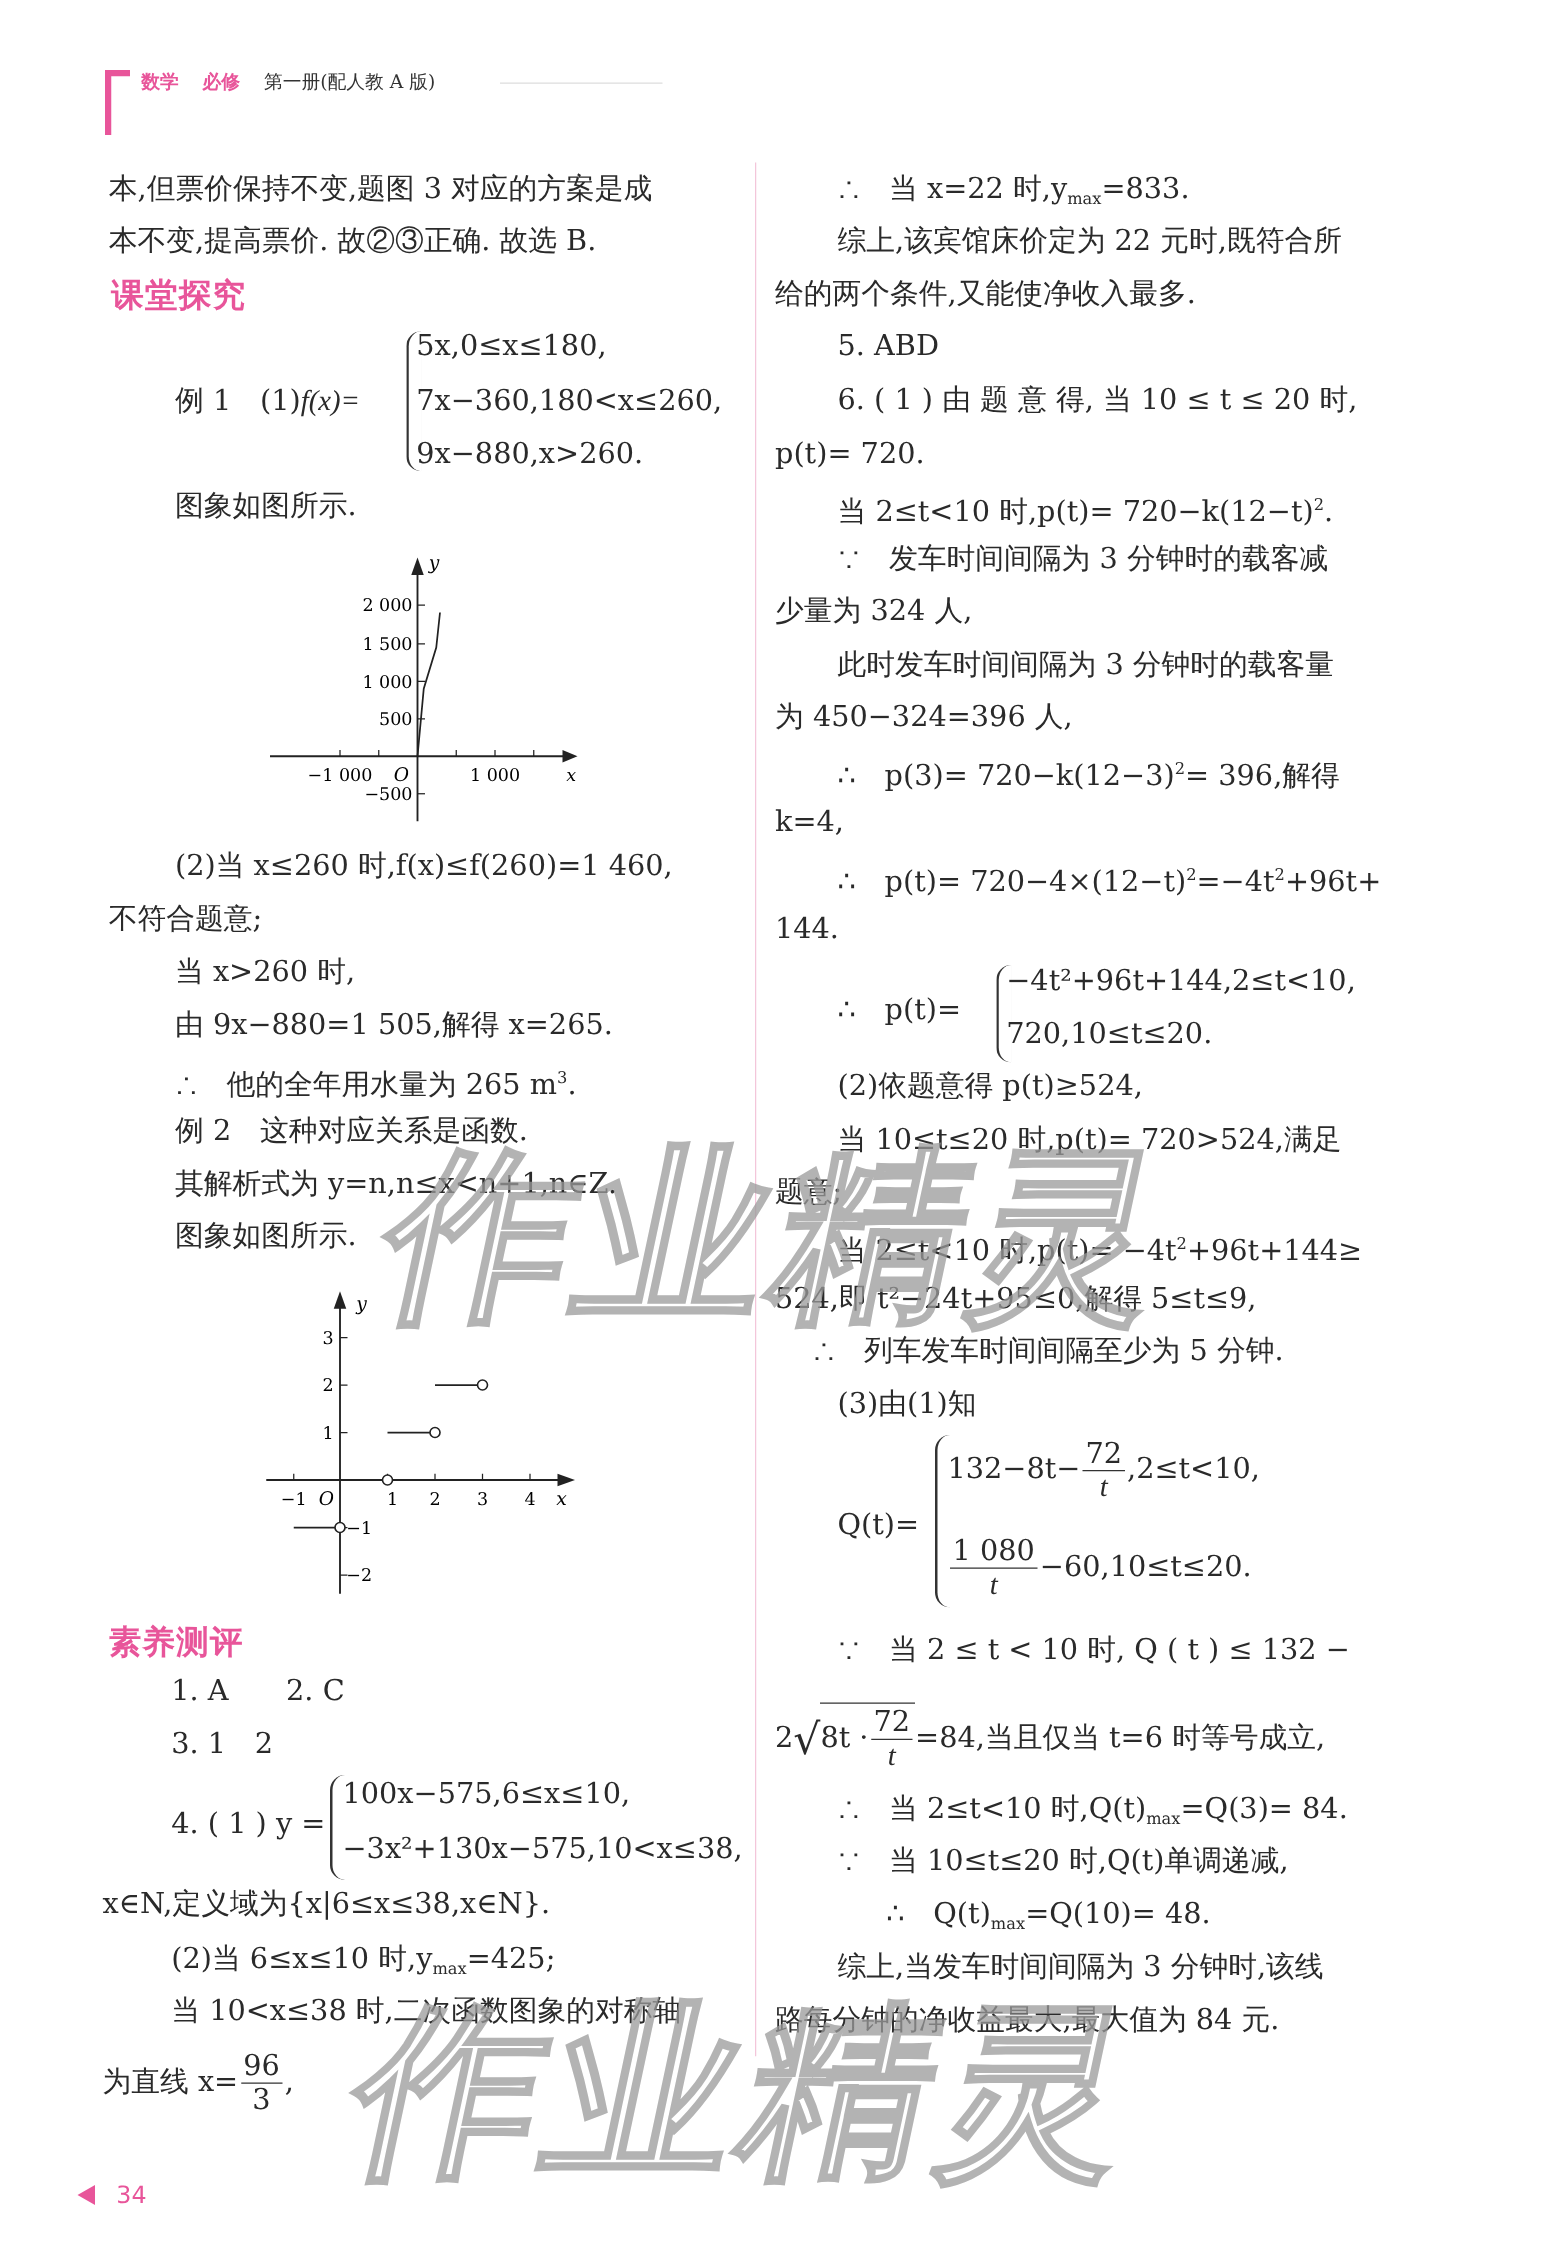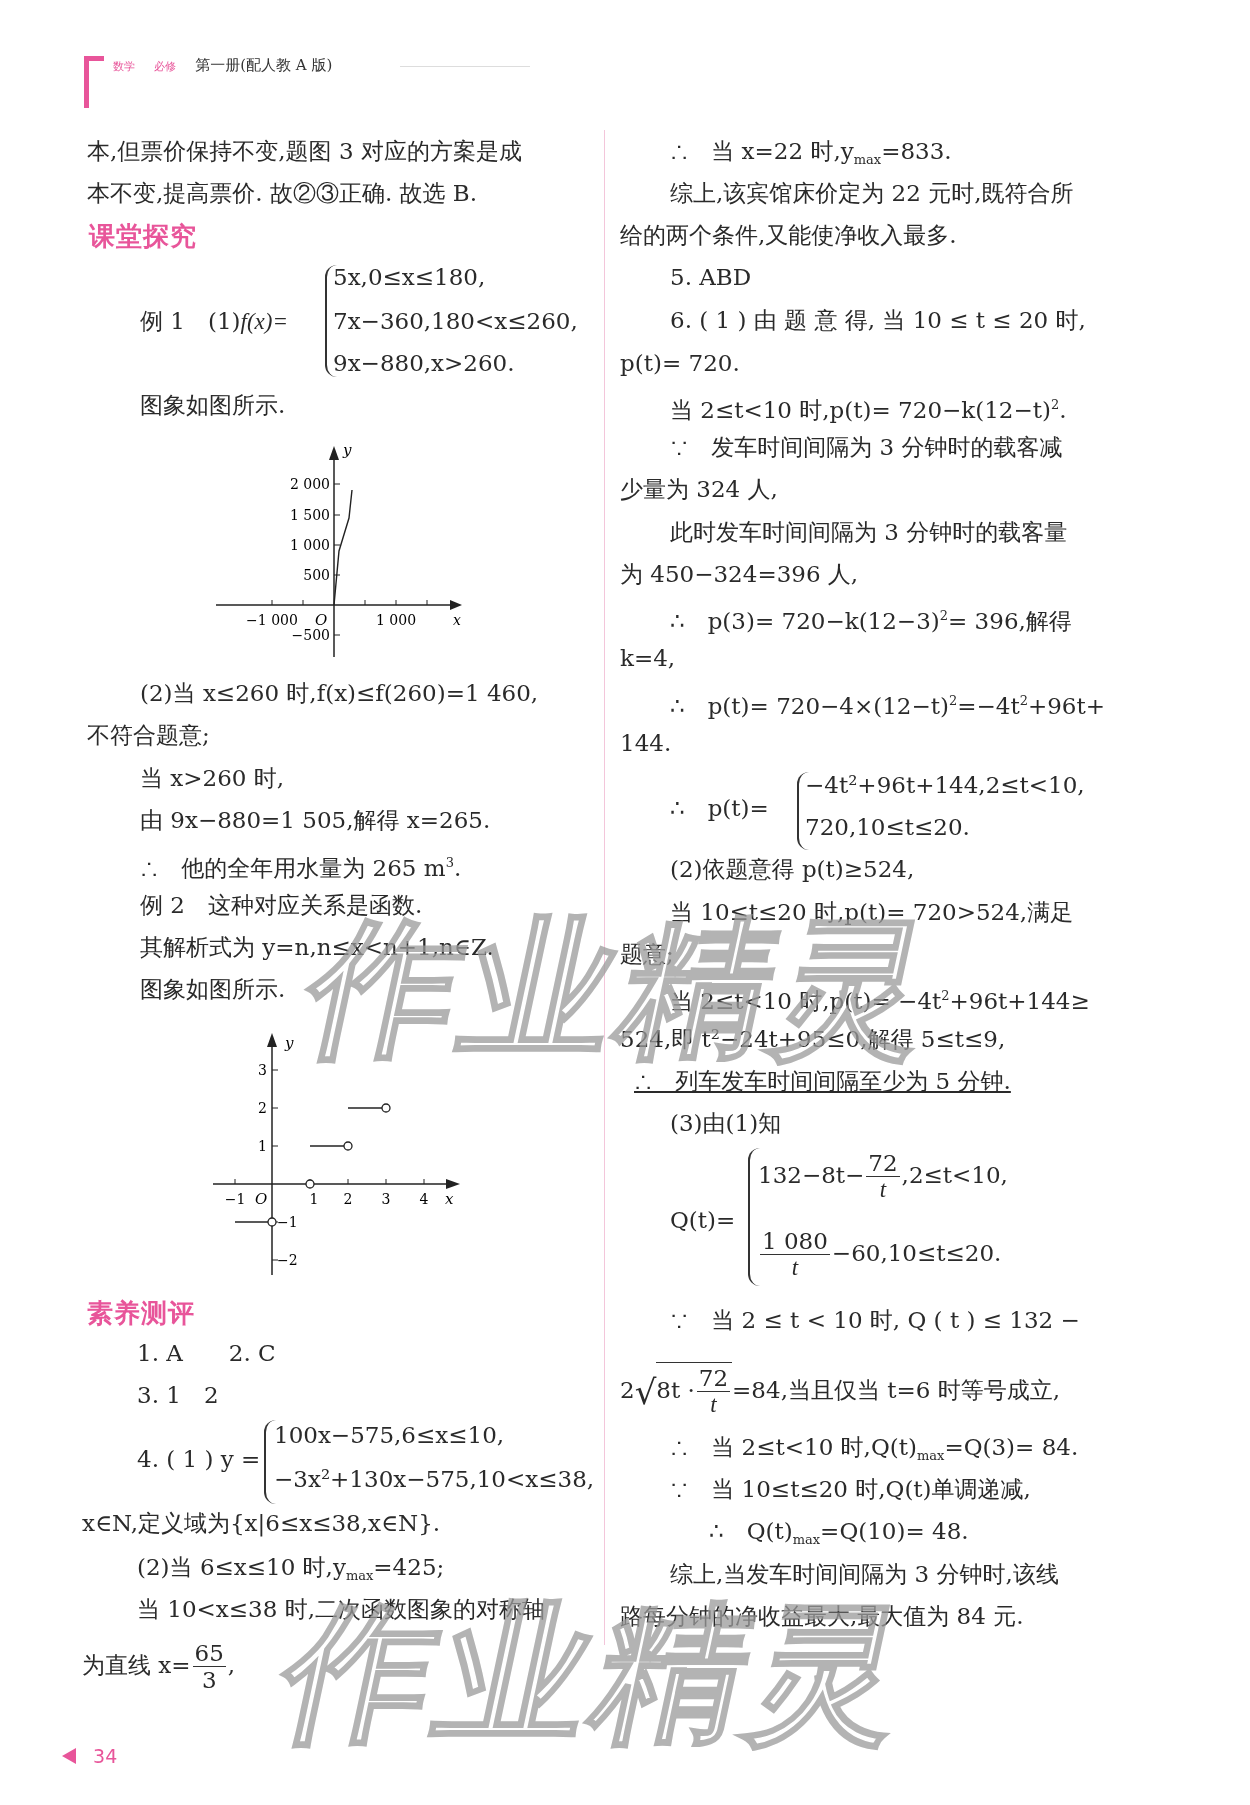--- a/index.html
+++ b/index.html
@@ -15,21 +15,21 @@
   sub.s { font-size:13px; vertical-align:-5px; }
   sup.s { font-size:13px; vertical-align:9px; }
   .brace { position:absolute; border-left:2px solid #333; border-radius:12px 0 0 12px; }
   .frac { display:inline-block; vertical-align:middle; text-align:center; margin:0 2px; }
   .frac .num { display:block; border-bottom:1.5px solid #333; padding:0 2px; line-height:26px; }
   .frac .den { display:block; line-height:26px; }
   .divider { position:absolute; left:604px; top:130px; width:1px; height:1515px; background:#f3c6da; }
   .header-bar { position:absolute; left:84px; top:56px; width:5px; height:52px; background:#e8559a; }
   .header-top { position:absolute; left:84px; top:56px; width:20px; height:5px; background:#e8559a; }
   .header-line { position:absolute; left:400px; top:66px; width:130px; height:1px; background:#ddd; }
-  .header-subject { font-family:"DejaVu Sans", sans-serif; font-size:11px; color:#e8559a; font-weight:normal; }
+  .header-subject { font-family:"DejaVu Sans", sans-serif; font-size:15px; color:#e8559a; font-weight:bold; }
   .header-book { font-size:15px; color:#333; }
   .watermark { position:absolute; font-family:"DejaVu Sans", sans-serif; font-size:150px; font-weight:bold; color:transparent; -webkit-text-stroke:2px #9a9a9a; transform:skewX(-12deg); letter-spacing:6px; pointer-events:none; opacity:0.75; }
   svg text { font-family:"DejaVu Serif", serif; }
   .page-num { font-family:"DejaVu Sans", sans-serif; font-size:19px; color:#e8559a; }
 </style>
 </head>
 <body>
 
 <div class="header-top"></div>
 <div class="header-bar"></div>
@@ -150,21 +150,21 @@
 <div class="brace" style="left:264px;top:1420px;width:10px;height:84px;"></div>
 <div class="abs txt" style="left:274px;top:1420px;text-align:center;">100x−575,6≤x≤10,</div>
 <div class="abs txt" style="left:274px;top:1464px;">−3x²+130x−575,10&lt;x≤38,</div>
 <div class="abs txt" style="left:82px;top:1508px;">x∈N,定义域为{x|6≤x≤38,x∈N}.</div>
 
 <div class="abs txt" style="left:137px;top:1552px;">
   <span>(2)当 6≤x≤10 时,y</span><sub class="s">max</sub><span>=425;</span>
 </div>
 <div class="abs txt" style="left:137px;top:1594px;">当 10&lt;x≤38 时,二次函数图象的对称轴</div>
 <div class="abs txt" style="left:82px;top:1640px;">
-  <span>为直线 x=</span><span class="frac"><span class="num">65</span><span class="den">3</span></span><span>,</span>
+  <span>为直线 x=</span><span class="frac"><span class="num">96</span><span class="den">3</span></span><span>,</span>
 </div>
 
 <div class="abs txt" style="left:670px;top:136px;">
   <span>∴　当 x=22 时,y</span><sub class="s">max</sub><span>=833.</span>
 </div>
 <div class="abs txt" style="left:670px;top:178px;">综上,该宾馆床价定为 22 元时,既符合所</div>
 <div class="abs txt" style="left:620px;top:220px;">给的两个条件,又能使净收入最多.</div>
 <div class="abs txt" style="left:670px;top:262px;">5. ABD</div>
 <div class="abs txt" style="left:670px;top:305px;">6. ( 1 ) 由 题 意 得, 当 10 ≤ t ≤ 20 时,</div>
 <div class="abs txt" style="left:620px;top:348px;">p(t)= 720.</div>
@@ -189,21 +189,21 @@
 <div class="abs txt" style="left:805px;top:770px;">−4t²+96t+144,2≤t&lt;10,</div>
 <div class="abs txt" style="left:805px;top:812px;">720,10≤t≤20.</div>
 
 <div class="abs txt" style="left:670px;top:854px;">(2)依题意得 p(t)≥524,</div>
 <div class="abs txt" style="left:670px;top:897px;">当 10≤t≤20 时,p(t)= 720&gt;524,满足</div>
 <div class="abs txt" style="left:620px;top:939px;">题意;</div>
 <div class="abs txt" style="left:670px;top:981px;">
   <span>当 2≤t&lt;10 时,p(t)= −4t</span><sup class="s">2</sup><span>+96t+144≥</span>
 </div>
 <div class="abs txt" style="left:620px;top:1024px;">524,即 t²−24t+95≤0,解得 5≤t≤9,</div>
-<div class="abs txt" style="left:634px;top:1066px;text-decoration:underline;">∴　列车发车时间间隔至少为 5 分钟.</div>
+<div class="abs txt" style="left:650px;top:1066px;">∴　列车发车时间间隔至少为 5 分钟.</div>
 <div class="abs txt" style="left:670px;top:1108px;">(3)由(1)知</div>
 
 <div class="abs txt" style="left:670px;top:1205px;">Q(t)=</div>
 <div class="brace" style="left:748px;top:1148px;width:12px;height:138px;"></div>
 <div class="abs txt" style="left:758px;top:1150px;">
   <span>132−8t−</span><span class="frac"><span class="num">72</span><span class="den it">t</span></span><span>,2≤t&lt;10,</span>
 </div>
 <div class="abs txt" style="left:758px;top:1228px;">
   <span class="frac"><span class="num">1 080</span><span class="den it">t</span></span><span>−60,10≤t≤20.</span>
 </div>

